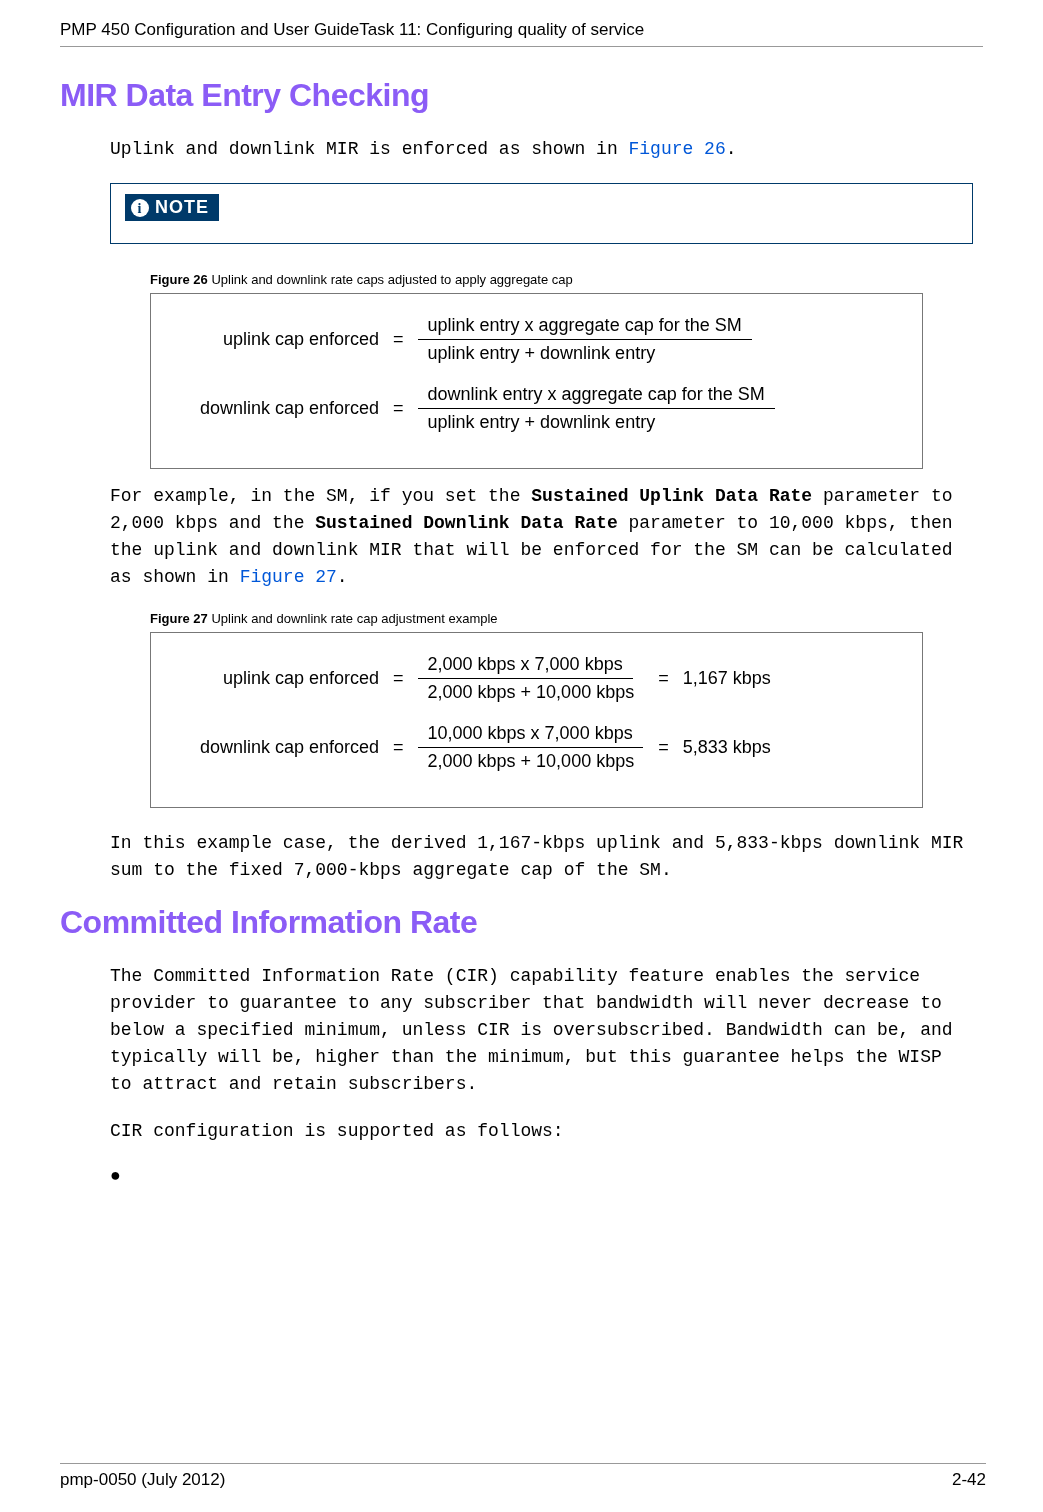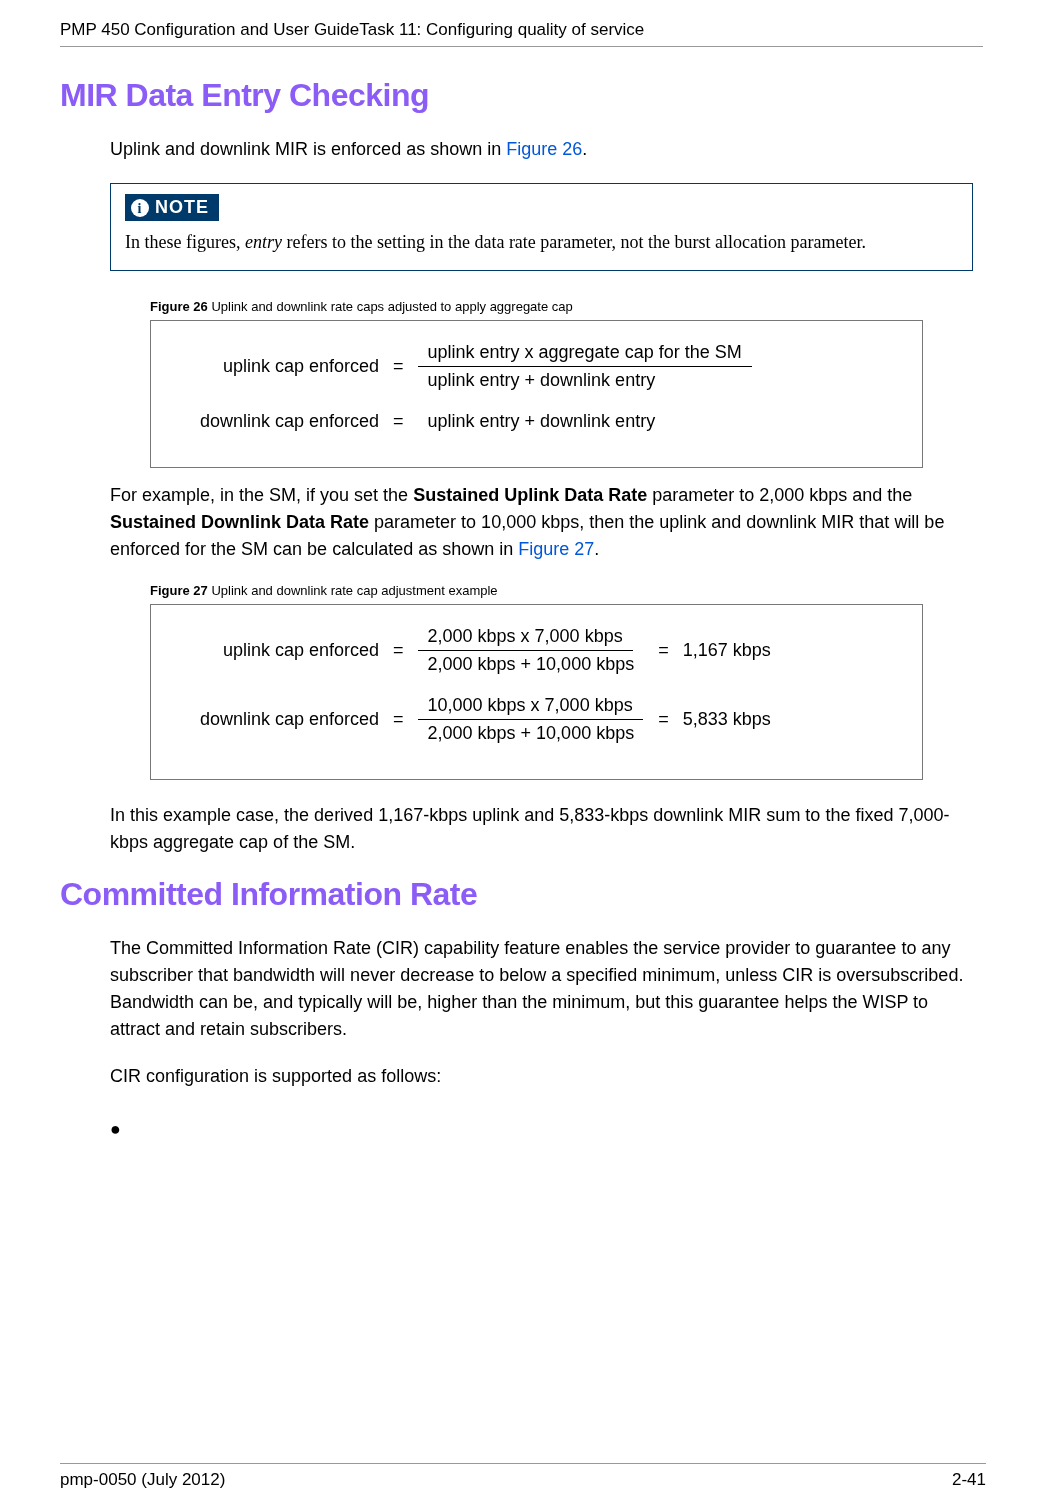--- a/index.html
+++ b/index.html
@@ -21,21 +21,21 @@
     }
     .h1 {
       font-family: Arial, Helvetica, sans-serif;
       font-weight: bold;
       font-size: 32px;
       color: #8b5cf6;
       margin-bottom: 22px;
       letter-spacing: -0.5px;
     }
     .body-text {
-      font-family: Liberation Sans, sans-serif;
+      font-family: Liberation Mono, monospace;
       font-size: 18px;
       margin-left: 50px;
       margin-right: 10px;
       line-height: 1.5;
       margin-bottom: 20px;
     }
     .body-text .link { color: #0057d8; }
     .note-box {
       border: 1.5px solid #003a6a;
       margin-left: 50px;
@@ -149,42 +149,40 @@
 </div>
 
 <div class="note-box">
   <div class="note-badge">
     <svg width="20" height="20" viewBox="0 0 20 20">
         <circle cx="10" cy="10" r="9" fill="#fff"></circle>
         <text x="10" y="15" text-anchor="middle" font-size="14" font-weight="bold" fill="#003a6a" font-family="Georgia">i</text>
       </svg>
     <span>NOTE</span>
   </div>
-  <div class="note-text">
-    <span>In these figures, </span><em>entry</em><span> refers to the setting in the data rate parameter, not the burst allocation parameter.</span>
-  </div>
 </div>
 
 <div class="figure-label">
   <b>Figure 26</b><span> Uplink and downlink rate caps adjusted to apply aggregate cap</span>
 </div>
 
 <div class="figure-box">
   <div class="eq-row">
     <span class="eq-lhs">uplink cap  enforced</span>
     <span class="eq-eq">=</span>
     <span class="fraction">
       <span class="num">uplink entry  x  aggregate cap for the SM</span>
       <span class="den">uplink entry  +   downlink entry</span>
     </span>
   </div>
   <div class="eq-row">
     <span class="eq-lhs">downlink cap enforced</span>
     <span class="eq-eq">=</span>
     <span class="fraction">
+      <span class="num">downlink entry  x  aggregate cap for the SM</span>
       <span class="den">uplink entry  +   downlink entry</span>
     </span>
   </div>
 </div>
 
 <div class="body-text">
   <span>For example, in the SM, if you set the </span><span class="bold">Sustained Uplink Data Rate</span><span> parameter to 2,000 kbps and the </span><span class="bold">Sustained Downlink Data Rate</span><span> parameter to 10,000 kbps, then the uplink and downlink MIR that will be enforced for the SM can be calculated as shown in </span><span class="link">Figure 27</span><span>.</span>
 </div>
 
 <div class="figure-label">
@@ -212,24 +210,24 @@
     <span class="eq-eq">=</span>
     <span class="eq-result">5,833 kbps</span>
   </div>
 </div>
 
 <div class="body-text" style="margin-top:22px">In this example case, the derived 1,167-kbps uplink and 5,833-kbps downlink MIR sum to the fixed 7,000-kbps aggregate cap of the SM.</div>
 
 <div class="h1 cir">Committed Information Rate</div>
 
 <div class="body-text">The Committed Information Rate (CIR) capability feature enables the service provider to guarantee to any subscriber that bandwidth will never decrease to below a specified minimum, unless CIR is oversubscribed. Bandwidth can be, and typically will be, higher than the minimum, but this guarantee helps the WISP to attract and retain subscribers.</div>
-<div class="body-text" style="margin-bottom:26px">CIR configuration is supported as follows:</div>
+<div class="body-text" style="margin-bottom:17px">CIR configuration is supported as follows:</div>
 
 <div class="bullet-list">
   <div class="item">
     <span class="dot">●</span>
   </div>
 </div>
 
 <div class="footer-bar">
   <span>pmp-0050 (July 2012)</span>
-  <span>2-41</span>
+  <span>2-42</span>
 </div>
 
 </body></html>

